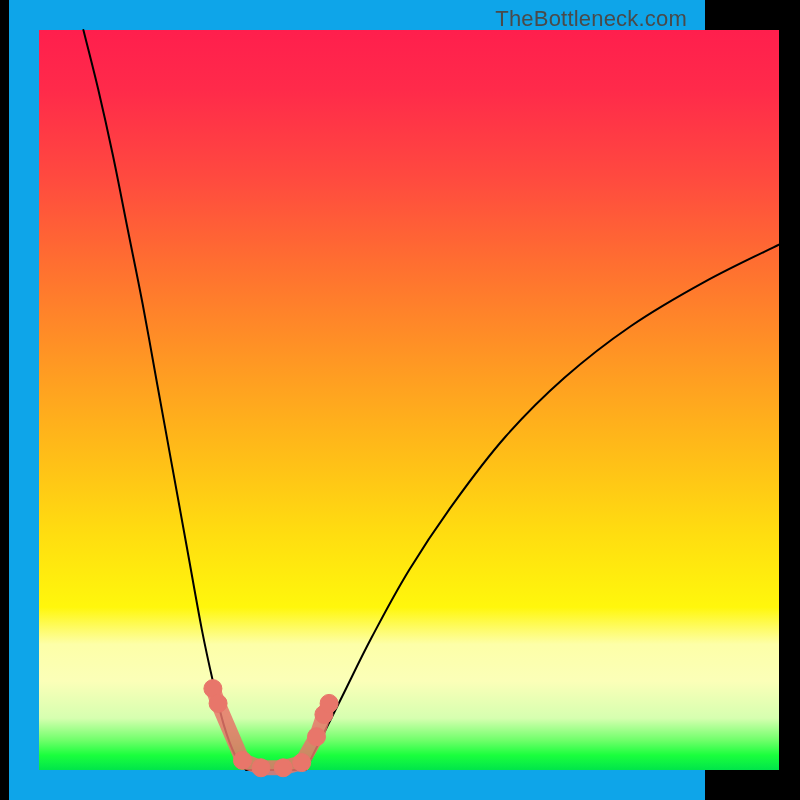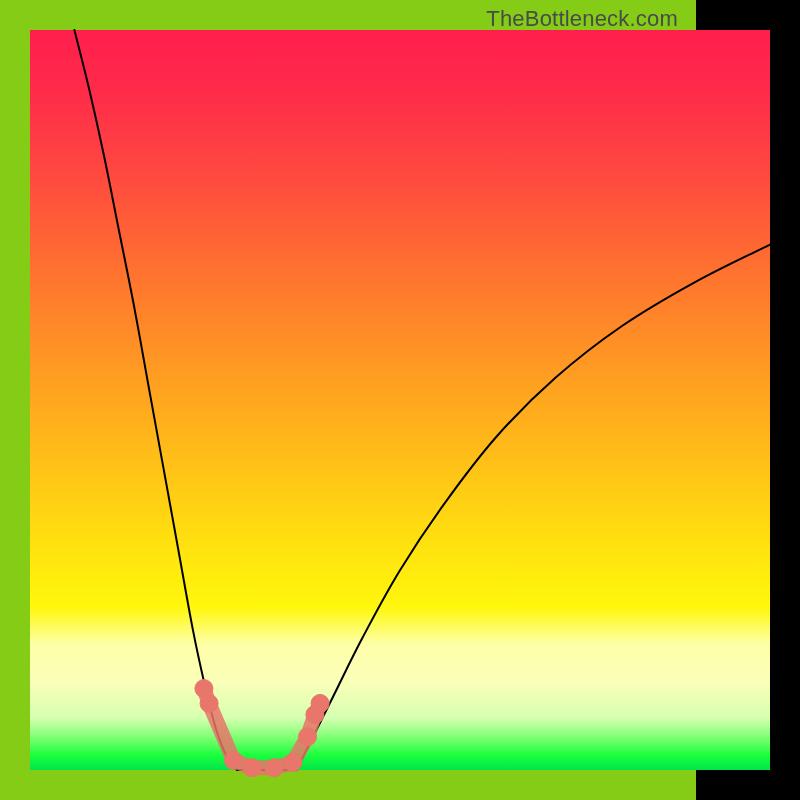--- a/index.html
+++ b/index.html
@@ -6,23 +6,23 @@
     margin: 0;
     padding: 0;
     width: 800px;
     height: 800px;
     background: #000;
     overflow: hidden;
     font-family: Arial, Helvetica, sans-serif;
   }
   .frame {
     position: absolute;
-    top: 0; left: 0;
+    top: 0; left: 9px;
     width: 696px; height: 800px;
-    background: #84cc16;
+    background: #0ea5e9;
   }
   .plot {
     position: absolute;
     left: 30px;
     top: 30px;
     width: 740px;
     height: 740px;
     
     background: linear-gradient(
       to bottom,

